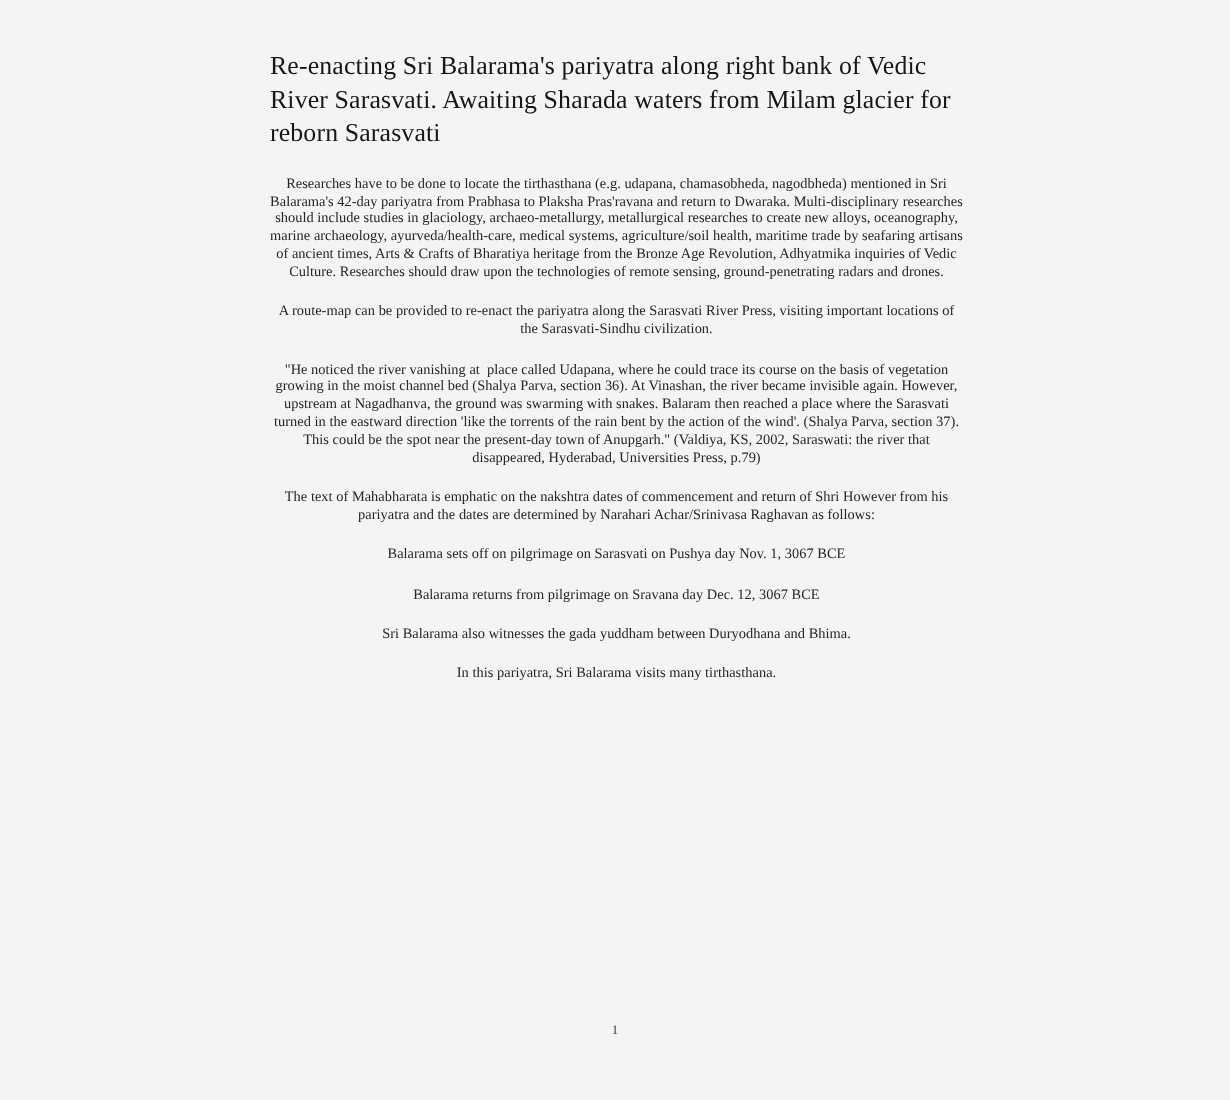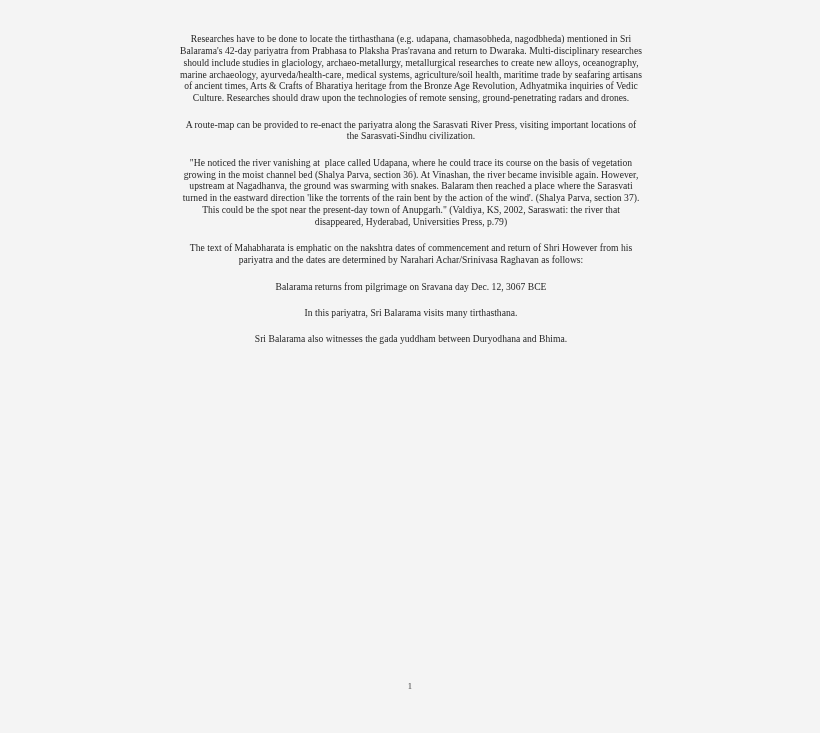--- a/index.html
+++ b/index.html
@@ -56,34 +56,36 @@
     font-size: 8.6px;
     color: #3a3a3a;
   }
 </style>
 </head>
 <body>
 
 <div class="page">
   <div class="content">
 
+    <h1 class="doc-title">Re-enacting Sri Balarama's pariyatra along right bank of Vedic River Sarasvati. Awaiting Sharada waters from Milam glacier for reborn Sarasvati</h1>
 
     <p class="para">Researches have to be done to locate the tirthasthana (e.g. udapana, chamasobheda, nagodbheda) mentioned in Sri Balarama's 42-day pariyatra from Prabhasa to Plaksha Pras'ravana and return to Dwaraka. Multi-disciplinary researches should include studies in glaciology, archaeo-metallurgy, metallurgical researches to create new alloys, oceanography, marine archaeology, ayurveda/health-care, medical systems, agriculture/soil health, maritime trade by seafaring artisans of ancient times, Arts &amp; Crafts of Bharatiya heritage from the Bronze Age Revolution, Adhyatmika inquiries of Vedic Culture. Researches should draw upon the technologies of remote sensing, ground-penetrating radars and drones.</p>
 
     <p class="para">A route-map can be provided to re-enact the pariyatra along the Sarasvati River Press, visiting important locations of the Sarasvati-Sindhu civilization.</p>
 
 
 
     <p class="para">"He noticed the river vanishing at  place called Udapana, where he could trace its course on the basis of vegetation growing in the moist channel bed (Shalya Parva, section 36). At Vinashan, the river became invisible again. However, upstream at Nagadhanva, the ground was swarming with snakes. Balaram then reached a place where the Sarasvati turned in the eastward direction 'like the torrents of the rain bent by the action of the wind'. (Shalya Parva, section 37). This could be the spot near the present-day town of Anupgarh." (Valdiya, KS, 2002, Saraswati: the river that disappeared, Hyderabad, Universities Press, p.79)</p>
 
     <p class="para">The text of Mahabharata is emphatic on the nakshtra dates of commencement and return of Shri However from his pariyatra and the dates are determined by Narahari Achar/Srinivasa Raghavan as follows:</p>
 
+    <p class="para single">Balarama sets off on pilgrimage on Sarasvati on Pushya day Nov. 1, 3067 BCE</p>
 
     <p class="para single">Balarama returns from pilgrimage on Sravana day Dec. 12, 3067 BCE</p>
 
+    <p class="para single">Sri Balarama also witnesses the gada yuddham between Duryodhana and Bhima.</p>
+
     <p class="para single">In this pariyatra, Sri Balarama visits many tirthasthana.</p>
-
-    <p class="para single">Sri Balarama also witnesses the gada yuddham between Duryodhana and Bhima.</p>
 
   </div>
 
   <div class="page-number">1</div>
 </div>
 
 </body></html>

